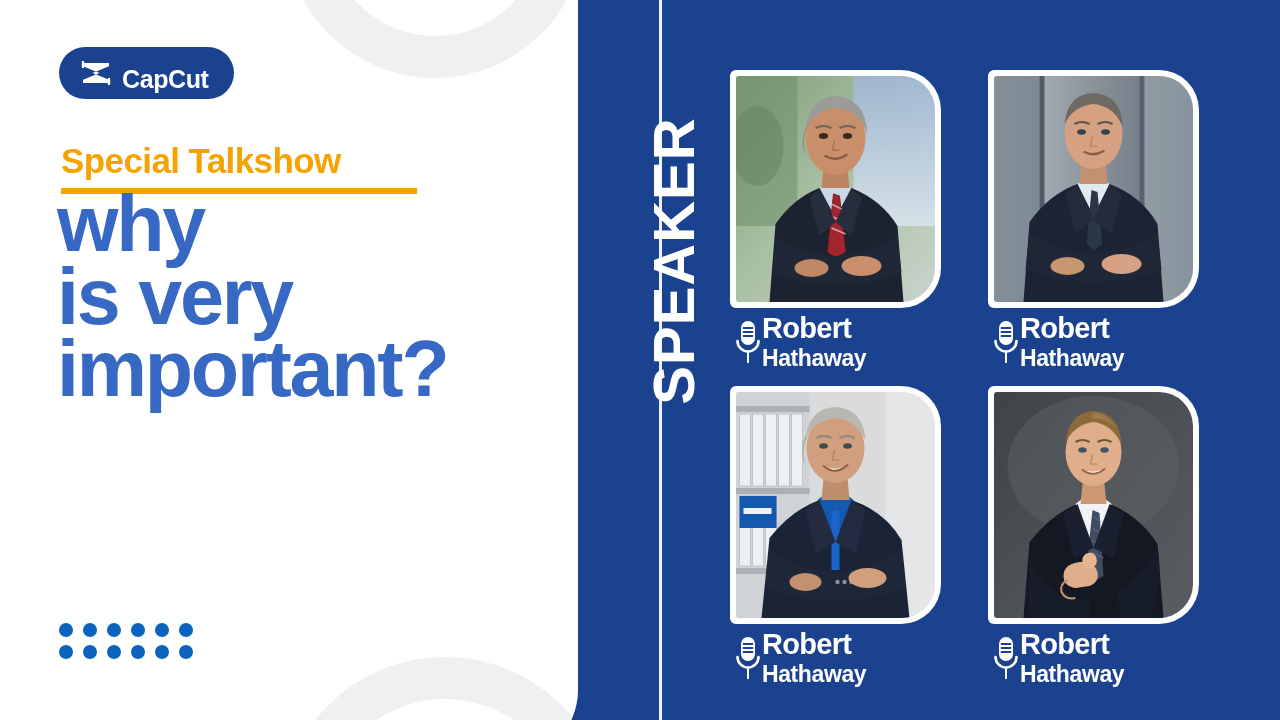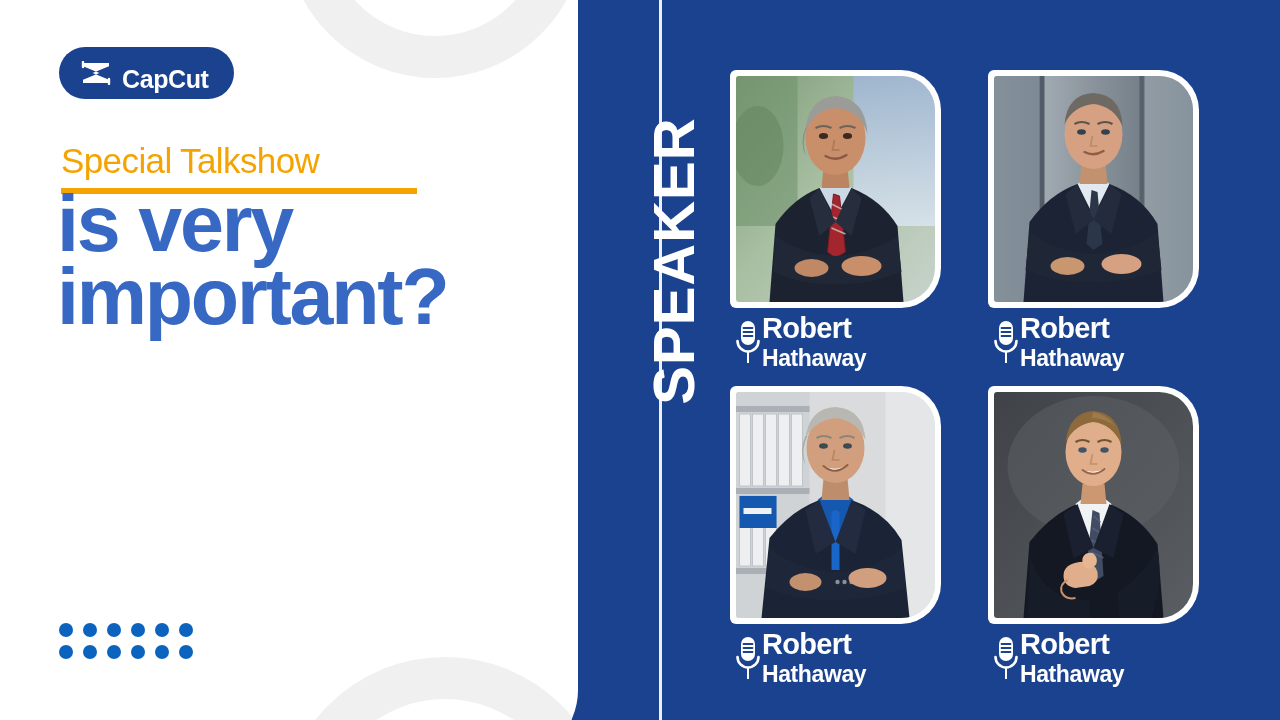--- a/index.html
+++ b/index.html
@@ -52,21 +52,21 @@
     color:#FFFFFF; font-size:25px; font-weight:bold;
     letter-spacing:-0.4px; line-height:1;margin-top:12px;
   }
 
   
   .eyebrow{
     position:absolute; left:101px; top:182px;
     z-index:5;
   }
   .eyebrow-text{
-    color:#F5A300; font-size:35px; font-weight:normal;
+    color:#F5A300; font-size:35px; font-weight:bold;
     letter-spacing:-0.6px; line-height:1.1;
     white-space:nowrap;
   }
   .eyebrow-rule{
     margin-top:7px;
     width:356px; height:6px; background:#F5A300;
   }
 
   
   .headline{
@@ -431,20 +431,21 @@
       </span>
       <span class="capcut-word">CapCut</span>
     </div>
 
     <div class="eyebrow">
       <div class="eyebrow-text">Special Talkshow</div>
       <div class="eyebrow-rule"></div>
     </div>
 
     <div class="headline">
+      <span class="ln">why</span>
       <span class="ln">is very</span>
       <span class="ln">important?</span>
     </div>
 
     <div class="dots" id="dots">
         <i style="background: rgb(11, 99, 190);"></i>
         <i style="background: rgb(11, 99, 190);"></i>
         <i style="background: rgb(11, 99, 190);"></i>
         <i style="background: rgb(11, 99, 190);"></i>
         <i style="background: rgb(11, 99, 190);"></i>

